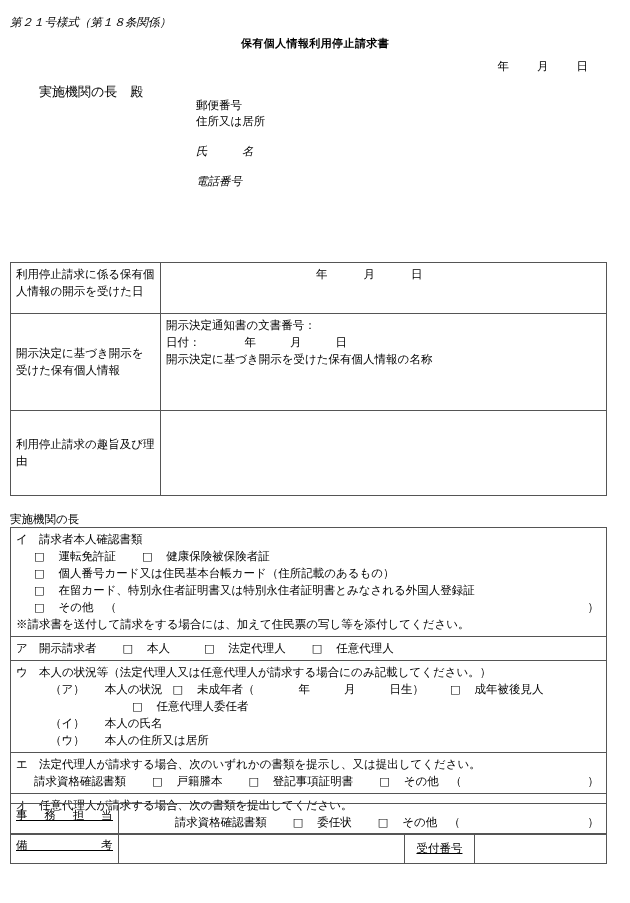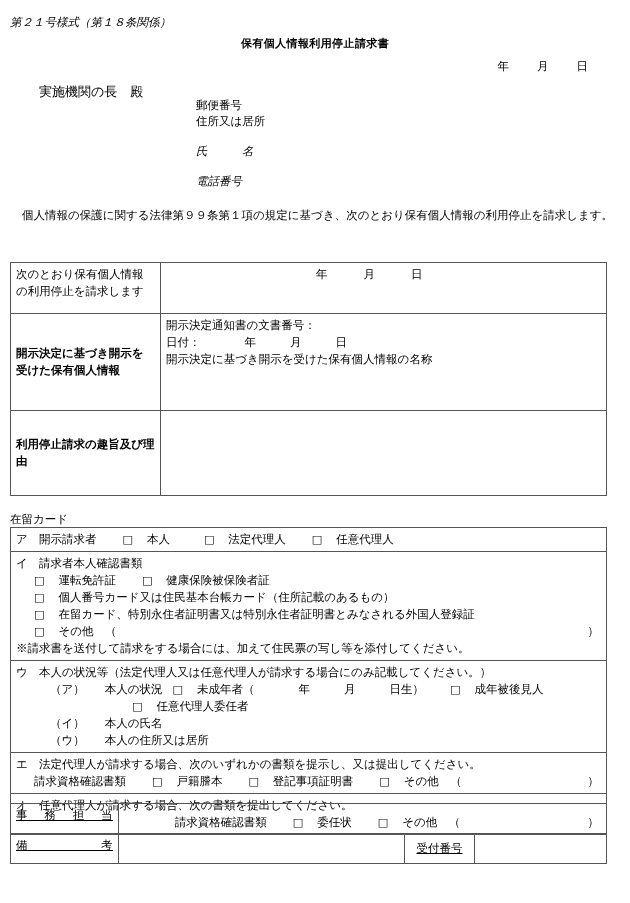--- a/index.html
+++ b/index.html
@@ -96,21 +96,21 @@
   }
 
   
   .main-table {
     position: absolute;
     left: 10px;
     top: 262px;
     width: 597px;
   }
   .main-table td.lbl { width: 150px; }
-  .main-table td.mid  { vertical-align: middle; font-weight: bold; }
+  .main-table td.mid  { vertical-align: middle; }
   .cell-date {
     padding-left: 150px;
     white-space: nowrap;
   }
   .cell-date .gap { display:inline-block; width: 36px; }
   .kv-line { white-space: nowrap; }
   .kv-line .gap-s { display:inline-block; width: 44px; }
   .kv-line .gap-m { display:inline-block; width: 34px; }
 
   
@@ -189,30 +189,29 @@
 
   <div class="addressee">実施機関の長　殿</div>
 
   <div class="applicant-block">
     <div class="ln">郵便番号</div>
     <div class="ln">住所又は居所</div>
     <div class="ln spaced">氏　　　名</div>
     <div class="ln spaced">電話番号</div>
   </div>
 
-  <div class="intro">個人情報の保護に関する法律第９９条第１項の規定に基づき、次のとおり保有個人情報の利用停止を請求します。</div>
 
   <table class="frm main-table">
     <colgroup>
         <col style="width:150px">
         <col>
       </colgroup>
     <tbody>
       <tr>
-        <td class="lbl">次のとおり保有個人情報の利用停止を請求します</td>
+        <td class="lbl">利用停止請求に係る保有個人情報の開示を受けた日</td>
         <td style="height:44px">
           <div class="cell-date">
             <span>年</span><span class="gap"></span><span>月</span><span class="gap"></span><span>日</span>
           </div>
         </td>
       </tr>
       <tr>
         <td class="lbl mid">開示決定に基づき開示を受けた保有個人情報</td>
         <td style="height:90px">
           <div class="kv-line">開示決定通知書の文書番号：</div>
@@ -222,51 +221,51 @@
           <div class="kv-line">開示決定に基づき開示を受けた保有個人情報の名称</div>
         </td>
       </tr>
       <tr>
         <td class="lbl mid">利用停止請求の趣旨及び理由</td>
         <td style="height:78px"></td>
       </tr>
     </tbody>
   </table>
 
-  <div class="ident-heading">在留カード</div>
+  <div class="ident-heading">実施機関の長</div>
 
   <table class="frm ident-table">
     <tbody>
 
       <tr>
         <td>
           <div class="row-line">
-            <span class="mk">ア</span><span class="sp6"></span><span>開示請求者</span><span class="sp26"></span><span class="cb">□</span><span class="sp14"></span><span>本人</span><span class="sp34"></span><span class="cb">□</span><span class="sp14"></span><span>法定代理人</span><span class="sp26"></span><span class="cb">□</span><span class="sp14"></span><span>任意代理人</span>
-          </div>
-        </td>
-      </tr>
-
-      <tr>
-        <td>
-          <div class="row-line">
             <span class="mk">イ</span><span class="sp6"></span><span>請求者本人確認書類</span>
           </div>
           <div class="row-line">
             <span class="ind1"></span><span class="cb">□</span><span class="sp14"></span><span>運転免許証</span><span class="sp26"></span><span class="cb">□</span><span class="sp14"></span><span>健康保険被保険者証</span>
           </div>
           <div class="row-line">
             <span class="ind1"></span><span class="cb">□</span><span class="sp14"></span><span>個人番号カード又は住民基本台帳カード（住所記載のあるもの）</span>
           </div>
           <div class="row-line">
             <span class="ind1"></span><span class="cb">□</span><span class="sp14"></span><span>在留カード、特別永住者証明書又は特別永住者証明書とみなされる外国人登録証</span>
           </div>
           <div class="row-line" style="position:relative;">
             <span class="ind1"></span><span class="cb">□</span><span class="sp14"></span><span>その他　（</span><span style="position:absolute; right:2px;">）</span>
           </div>
           <div class="row-line">※請求書を送付して請求をする場合には、加えて住民票の写し等を添付してください。</div>
+        </td>
+      </tr>
+
+      <tr>
+        <td>
+          <div class="row-line">
+            <span class="mk">ア</span><span class="sp6"></span><span>開示請求者</span><span class="sp26"></span><span class="cb">□</span><span class="sp14"></span><span>本人</span><span class="sp34"></span><span class="cb">□</span><span class="sp14"></span><span>法定代理人</span><span class="sp26"></span><span class="cb">□</span><span class="sp14"></span><span>任意代理人</span>
+          </div>
         </td>
       </tr>
 
       <tr>
         <td>
           <div class="row-line">
             <span class="mk">ウ</span><span class="sp6"></span><span>本人の状況等（法定代理人又は任意代理人が請求する場合にのみ記載してください。）</span>
           </div>
           <div class="row-line">
             <span class="ind2"></span><span>（ア）</span><span class="sp20"></span><span>本人の状況</span><span class="sp10"></span><span class="cb">□</span><span class="sp14"></span><span>未成年者（</span><span class="sp44"></span><span>年</span><span class="sp34"></span><span>月</span><span class="sp34"></span><span>日生）</span><span class="sp26"></span><span class="cb">□</span><span class="sp14"></span><span>成年被後見人</span>

